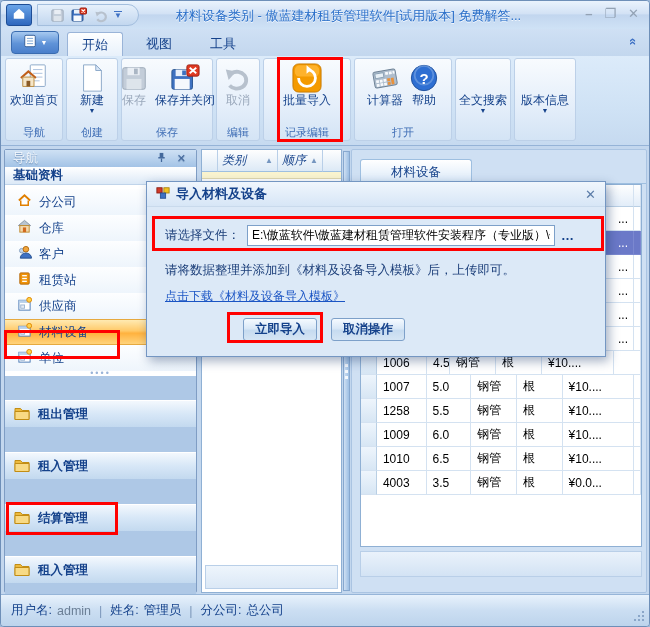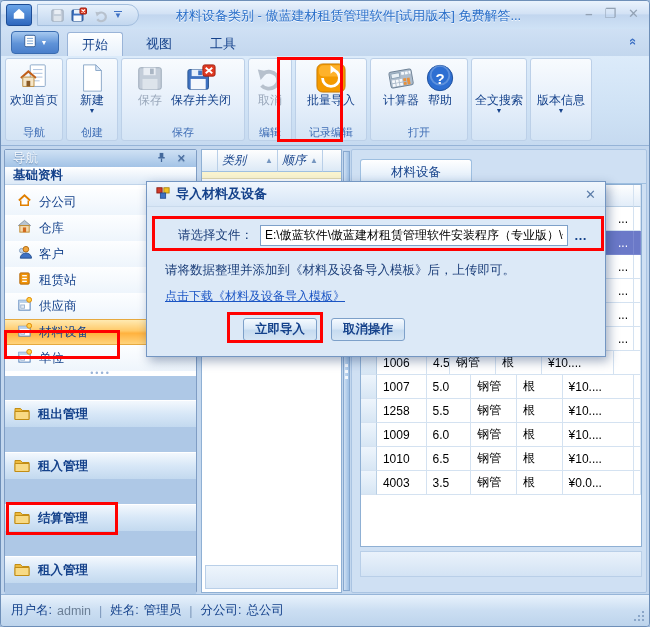--- a/index.html
+++ b/index.html
@@ -113,21 +113,21 @@
   .statusbar .val.latin{color:#6b7f96;}
   .grip{position:absolute;right:4px;bottom:4px;}
 
   
   .dialog{position:absolute;left:145px;top:180px;width:460px;height:176px;background:#dce9f7;
     border:1px solid #7496c2;box-shadow:3px 4px 10px rgba(25,55,105,.4);z-index:40;}
   .dlg-title{height:25px;display:flex;align-items:center;gap:6px;padding:0 9px;
     background:linear-gradient(#f0f6fd,#d7e6f6);border-bottom:1px solid #c9daec;
     color:#15428b;font-weight:bold;font-size:13px;}
   .dlg-close{margin-left:auto;color:#5b7ca8;font-weight:bold;font-size:13px;cursor:default;}
-  .dlg-filerow{position:absolute;left:8px;top:38px;right:8px;height:30px;display:flex;align-items:center;padding-left:23px;}
+  .dlg-filerow{position:absolute;left:8px;top:38px;right:8px;height:30px;display:flex;align-items:center;padding-left:10px;}
   .dlg-label{font-size:12.5px;color:#1c3f7a;white-space:nowrap;}
   .dlg-input{width:308px;height:21px;margin-left:7px;border:1px solid #7da0c9;background:#fff;
     font-size:12px;padding:1px 4px;color:#000;font-family:"Liberation Sans","DejaVu Sans",sans-serif;}
   .dlg-browse{margin-left:6px;color:#15428b;font-weight:bold;font-size:13px;letter-spacing:1px;cursor:default;}
   .dlg-note{position:absolute;left:18px;top:80px;font-size:12.5px;color:#1c3f7a;white-space:nowrap;}
   .dlg-link{position:absolute;left:18px;top:106px;font-size:12px;color:#1b55c4;text-decoration:underline;cursor:default;white-space:nowrap;}
   .dlg-btn{position:absolute;top:136px;width:74px;height:23px;border:1px solid #7da0c9;border-radius:3px;
     background:linear-gradient(#f5faff,#d9e8f7 45%,#c6dbf0 55%,#d5e5f4);color:#15428b;font-weight:bold;
     font-size:12.5px;display:flex;align-items:center;justify-content:center;cursor:default;}
   .dlg-import{left:96px;}
@@ -227,21 +227,21 @@
                 <path d="M7 2 h13 l6 6 v22 h-19 z" fill="#fff" stroke="#8aa6c8"></path>
                 <path d="M20 2 l6 6 h-6 z" fill="#d9e7f7" stroke="#8aa6c8"></path>
               </svg>
             </span>
             <span class="rlabel">新建</span>
             <span class="rcaret">▼</span>
           </div>
         </div>
         <div class="glabel">创建</div>
       </div>
-      <div class="rgroup" style="width: 124px; justify-content: space-between;">
+      <div class="rgroup" style="width: 92px; justify-content: space-between;">
         <div class="rbtns">
           <div class="rbtn disabled">
             <span class="ricon">
               <svg width="30" height="30" viewBox="0 0 32 32">
                 <rect x="4" y="5" width="24" height="23" rx="2" fill="#c3cdd9" stroke="#9aa7b6"></rect>
                 <rect x="9" y="5" width="13" height="8" fill="#e9eef4"></rect>
                 <rect x="16" y="6" width="4" height="6" fill="#aab6c4"></rect>
                 <rect x="8" y="17" width="16" height="11" fill="#dde4eb"></rect>
               </svg>
             </span>
@@ -270,21 +270,21 @@
               <svg width="30" height="30" viewBox="0 0 32 32">
                 <path d="M9 11 a10 9 0 1 1 -2 13" fill="none" stroke="#b7c1cd" stroke-width="4"></path>
                 <polygon points="3,7 14,9 6,18" fill="#b7c1cd"></polygon>
               </svg>
             </span>
             <span class="rlabel">取消</span>
           </div>
         </div>
         <div class="glabel">编辑</div>
       </div>
-      <div class="rgroup" style="width: 72px;">
+      <div class="rgroup" style="width: 88px;">
         <div class="rbtns">
           <div class="rbtn">
             <span class="ricon">
               <svg width="30" height="30" viewBox="0 0 32 32">
                 <rect x="1" y="1" width="30" height="30" rx="6" fill="#f49a00" stroke="#c87a00"></rect>
                 <rect x="3" y="2.5" width="26" height="12" rx="5" fill="#ffb633" opacity="0.85"></rect>
                 <path d="M16 7 a9 9 0 1 1 -9 9" fill="none" stroke="#fff" stroke-width="3"></path>
                 <polygon points="15.5,2.5 15.5,11.5 21,7" fill="#fff"></polygon>
               </svg>
             </span>

